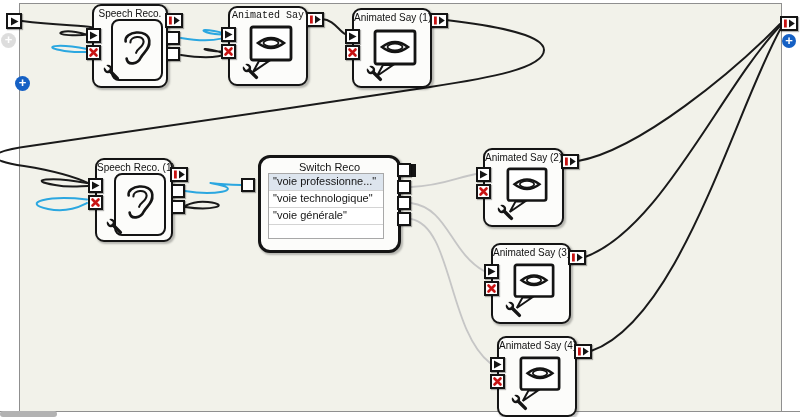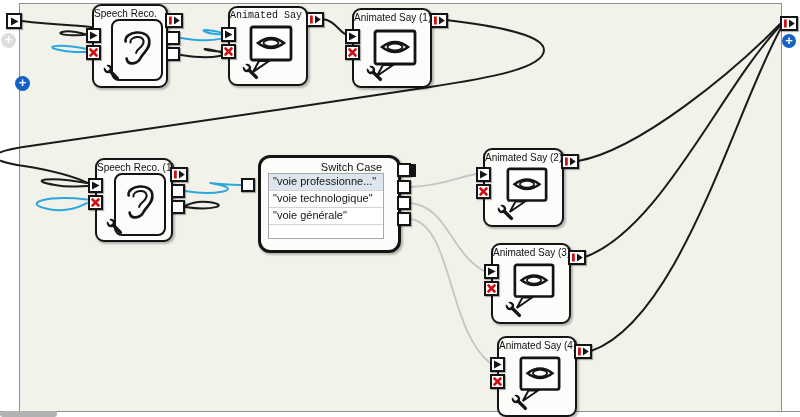--- a/index.html
+++ b/index.html
@@ -3,21 +3,21 @@
 <meta charset="utf-8">
 <style>
   html,body{margin:0;padding:0;}
   body{font-family:"Liberation Sans","DejaVu Sans",sans-serif;}
   #stage{position:relative;width:800px;height:417px;background:#ffffff;overflow:hidden;}
   #canvas-bg{position:absolute;left:20px;top:4px;width:762px;height:407px;background:#f2f2ea;}
   .frame-line{position:absolute;background:#8f8f8f;}
   #wires{position:absolute;left:0;top:0;width:800px;height:417px;z-index:1;}
   .node{position:absolute;background:#fcfcfa;border:2px solid #141414;border-radius:9px;
         box-shadow:1.5px 1.5px 2px rgba(0,0,0,0.25);z-index:2;}
-  .node-title{position:absolute;left:0;right:16px;top:2px;text-align:right;font-size:10px;
+  .node-title{position:absolute;left:0;right:0;top:2px;text-align:center;font-size:10px;
         color:#111;white-space:nowrap;}
   .port{position:absolute;width:15px;height:15px;background:#ffffff;border:2px solid #141414;
         box-sizing:border-box;z-index:3;display:flex;align-items:center;justify-content:center;
         box-shadow:1px 1px 1px rgba(0,0,0,0.3);}
   .port.sq{width:14px;height:14px;}
   .port.wide{width:18px;}
   .port svg{display:block;}
   .plusbtn{position:absolute;width:15px;height:15px;border-radius:50%;background:#1560c4;color:#fff;
         font-size:13px;font-weight:bold;line-height:14px;text-align:center;z-index:4;}
   .plusbtn.ghost{background:#bdbdbd;opacity:0.5;}
@@ -208,21 +208,21 @@
   <div class="port wide" style="left:170px;top:167px;">
     <svg width="13" height="11" viewBox="0 0 13 11">
         <rect x="1" y="1.5" width="2.8" height="8" fill="#c81414"></rect>
         <polygon points="6,1.5 11.8,5.5 6,9.5" fill="#151515"></polygon>
       </svg>
   </div>
   <div class="port sq" style="left:171px;top:184px;"></div>
   <div class="port sq" style="left:171px;top:200px;"></div>
 
   <div class="node" style="left:258px;top:155px;width:137px;height:92px;border-width:3px;border-radius:12px;">
-    <div class="node-title" style="top:3px;font-size:11px;">Switch Case</div>
+    <div class="node-title" style="top:3px;font-size:11px;">Switch Reco</div>
   </div>
   <div class="sc-list">
     <div class="sc-row selected">"voie professionne..."</div>
     <div class="sc-row">"voie technologique"</div>
     <div class="sc-row">"voie générale"</div>
     <div class="sc-row" style="border-bottom:none;height:15px;"></div>
   </div>
   <div class="port sq" style="left:241px;top:178px;"></div>
   <div style="position:absolute;left:403px;top:164px;width:13px;height:13px;background:#141414;z-index:2;"></div>
   <div class="port sq" style="left:397px;top:163px;"></div>

